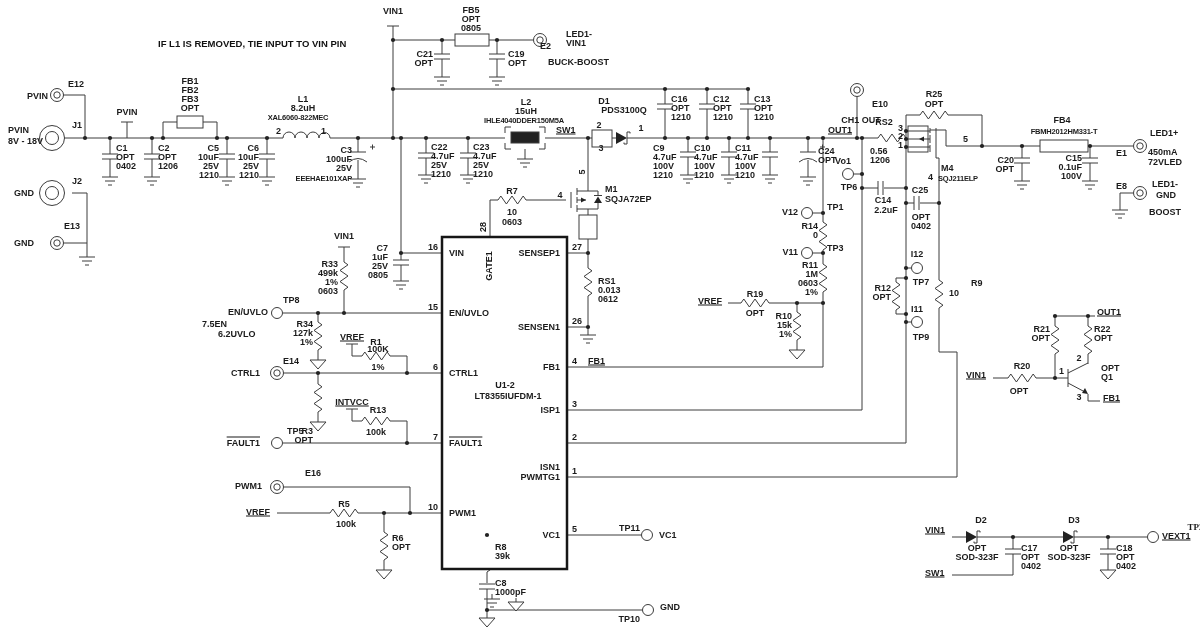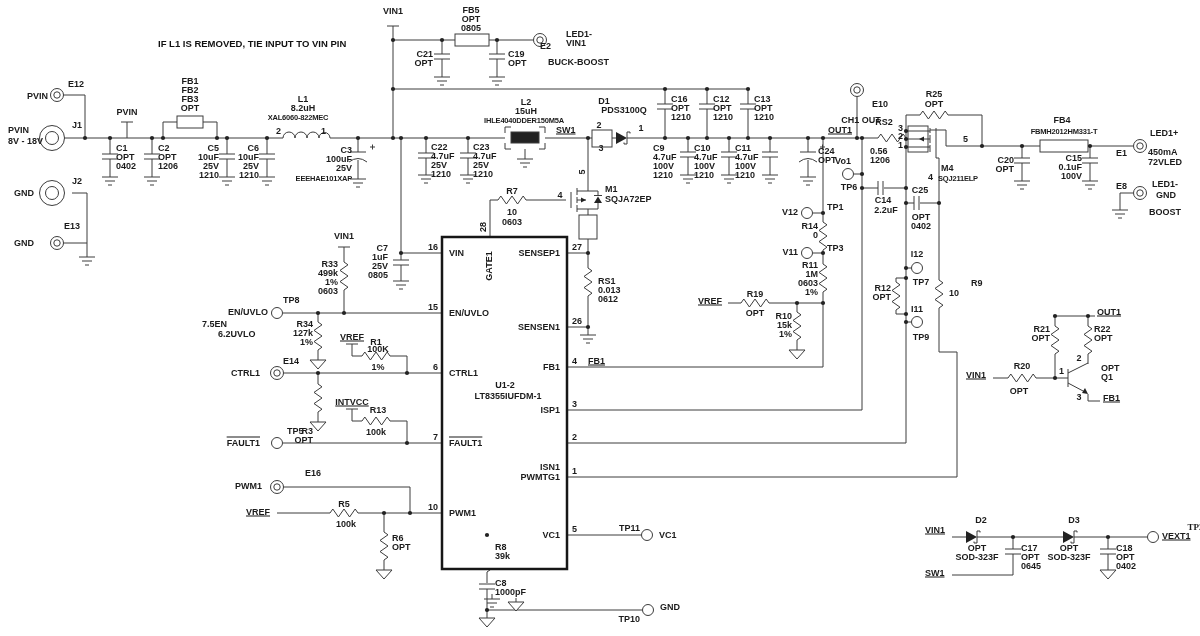--- a/index.html
+++ b/index.html
@@ -564,21 +564,21 @@
       <span class="lbl a-e" style="left: 1064px; top: 371px;">1</span>
       <span class="lbl a-m" style="left: 1079px; top: 358px;">2</span>
       <span class="lbl a-m" style="left: 1079px; top: 397px;">3</span>
       <span class="lbl a-s u" style="left: 1103px; top: 398px;">FB1</span>
       <span class="lbl a-s u" style="left: 925px; top: 530px;">VIN1</span>
       <span class="lbl a-m" style="left: 981px; top: 520px;">D2</span>
       <span class="lbl a-m" style="left: 977px; top: 548px;">OPT</span>
       <span class="lbl a-m" style="left: 977px; top: 557px;">SOD-323F</span>
       <span class="lbl a-s" style="left: 1021px; top: 548px;">C17
 OPT
-0645</span>
+0402</span>
       <span class="lbl a-s u" style="left: 925px; top: 573px;">SW1</span>
       <span class="lbl a-m" style="left: 1074px; top: 520px;">D3</span>
       <span class="lbl a-m" style="left: 1069px; top: 548px;">OPT</span>
       <span class="lbl a-m" style="left: 1069px; top: 557px;">SOD-323F</span>
       <span class="lbl a-s" style="left: 1116px; top: 548px;">C18
 OPT
 0402</span>
       <span class="lbl a-e" style="left: 1208px; top: 527px; font-family: Liberation Serif, serif;">TP24</span>
       <span class="lbl a-s u" style="left: 1162px; top: 536px;">VEXT1</span>
     </div>

